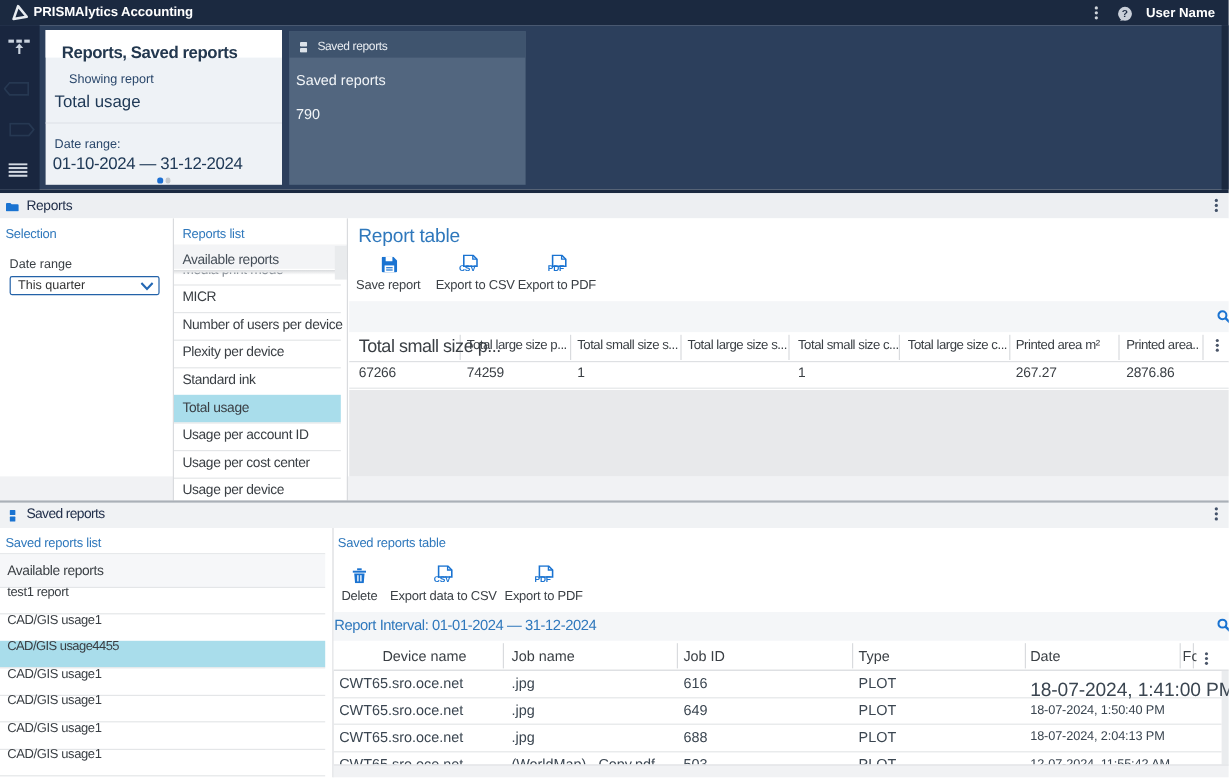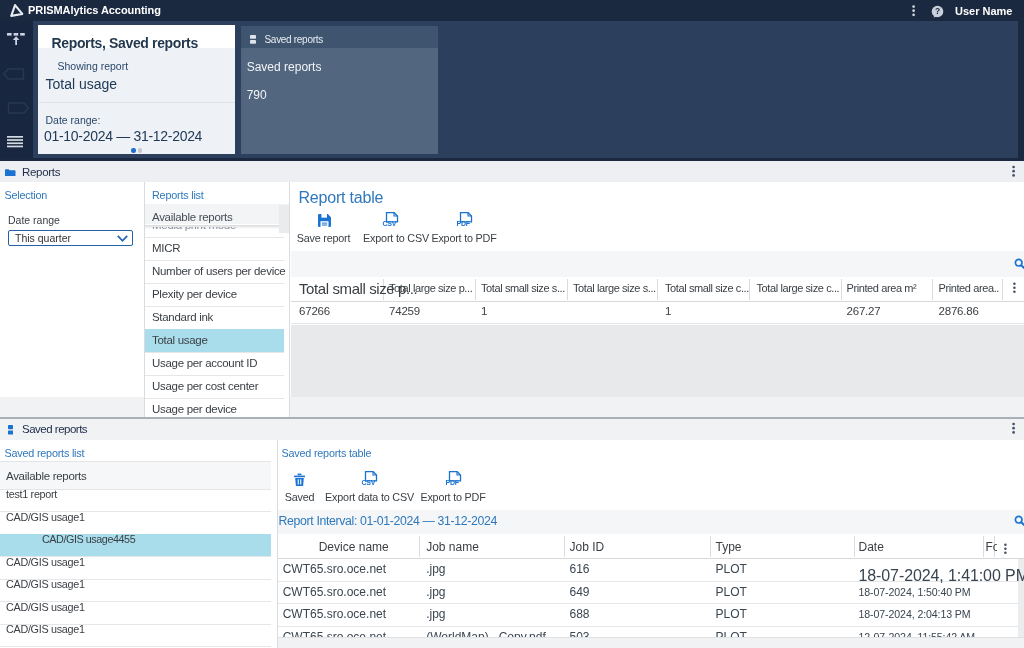--- a/index.html
+++ b/index.html
@@ -236,38 +236,38 @@
   <div class="ab" style="left:0;top:488.8px;width:271.2px;height:1px;background:#E4E6E8;"></div>
   <div class="ab" style="left:0;top:533.7px;width:271.2px;height:22.45px;background:#A9DDEB;"></div>
   <div class="ab" style="left:0;top:511.25px;width:271.2px;height:1px;background:#E4E6E8;"></div>
   <div class="ab" style="left:0;top:556.15px;width:271.2px;height:1px;background:#E4E6E8;"></div>
   <div class="ab" style="left:0;top:578.6px;width:271.2px;height:1px;background:#E4E6E8;"></div>
   <div class="ab" style="left:0;top:601.05px;width:271.2px;height:1px;background:#E4E6E8;"></div>
   <div class="ab" style="left:0;top:623.5px;width:271.2px;height:1px;background:#E4E6E8;"></div>
   <div class="ab" style="left:0;top:645.95px;width:271.2px;height:1px;background:#E4E6E8;"></div>
   <div class="txt" style="left:6px;top:488.2px;font-size:10.8px;letter-spacing:-0.3px;line-height:13px;color:#3A3F44;">test1 report</div>
   <div class="txt" style="left:6px;top:510.6px;font-size:10.8px;letter-spacing:-0.3px;line-height:13px;color:#3A3F44;">CAD/GIS usage1</div>
-  <div class="txt" style="left:6px;top:532.8px;font-size:10.8px;letter-spacing:-0.45px;line-height:13px;color:#3A3F44;margin-left:36px;">CAD/GIS usage4455</div>
+  <div class="txt" style="left:6px;top:532.8px;font-size:10.8px;letter-spacing:-0.45px;line-height:13px;color:#3A3F44;">CAD/GIS usage4455</div>
   <div class="txt" style="left:6px;top:555.5px;font-size:10.8px;letter-spacing:-0.3px;line-height:13px;color:#3A3F44;">CAD/GIS usage1</div>
   <div class="txt" style="left:6px;top:578px;font-size:10.8px;letter-spacing:-0.3px;line-height:13px;color:#3A3F44;">CAD/GIS usage1</div>
   <div class="txt" style="left:6px;top:600.5px;font-size:10.8px;letter-spacing:-0.3px;line-height:13px;color:#3A3F44;">CAD/GIS usage1</div>
   <div class="txt" style="left:6px;top:622.9px;font-size:10.8px;letter-spacing:-0.3px;line-height:13px;color:#3A3F44;">CAD/GIS usage1</div>
 
   <div class="ab" style="left:276.8px;top:439.6px;width:1.4px;height:208.4px;background:#D9DBDE;"></div>
 
   <div class="txt" style="left:281.5px;top:447.4px;font-size:10.8px;letter-spacing:-0.2px;"><span class="blue">Saved reports table</span></div>
 
   <svg class="ab" style="left:292.5px;top:472.5px;" width="13" height="13" viewBox="0 0 13 13">
     <rect x="1" y="2.6" width="11" height="1.6" fill="#1A73D1"></rect>
     <rect x="4.6" y="0.6" width="3.8" height="1.6" fill="#1A73D1"></rect>
     <path d="M2.2 5 H10.8 L10.1 13 H2.9 Z" fill="#1A73D1"></path>
     <rect x="4.7" y="6.3" width="1.1" height="5.2" fill="#fff"></rect>
     <rect x="7.2" y="6.3" width="1.1" height="5.2" fill="#fff"></rect>
   </svg>
-  <div class="txt" style="left:299.5px;top:490.5px;font-size:10.8px;letter-spacing:-0.2px;color:#3C4146;transform:translateX(-50%);">Saved</div>
+  <div class="txt" style="left:299.5px;top:490.5px;font-size:10.8px;letter-spacing:-0.2px;color:#3C4146;transform:translateX(-50%);">Delete</div>
   <svg class="ab" style="left:361px;top:470.5px;" width="17" height="15" viewBox="0 0 17 15">
     <path d="M4.5 0.7 H12.2 L15.5 4 V9.8 H4.5 Z" fill="none" stroke="#1A73D1" stroke-width="1.3"></path>
     <path d="M12 0.7 L12 4 L15.5 4" fill="none" stroke="#1A73D1" stroke-width="1.1"></path>
     <text x="0.5" y="14" font-size="7" font-weight="bold" fill="#1A73D1" font-family="Liberation Sans" letter-spacing="-0.2">CSV</text>
   </svg>
   <div class="txt" style="left:369.5px;top:490.5px;font-size:10.8px;letter-spacing:-0.2px;color:#3C4146;transform:translateX(-50%);">Export data to CSV</div>
   <svg class="ab" style="left:444.5px;top:470.5px;" width="17" height="15" viewBox="0 0 17 15">
     <path d="M4.5 0.7 H12.2 L15.5 4 V9.8 H4.5 Z" fill="none" stroke="#1A73D1" stroke-width="1.3"></path>
     <path d="M12 0.7 L12 4 L15.5 4" fill="none" stroke="#1A73D1" stroke-width="1.1"></path>
     <text x="0.5" y="14" font-size="7" font-weight="bold" fill="#1A73D1" font-family="Liberation Sans" letter-spacing="-0.2">PDF</text>

